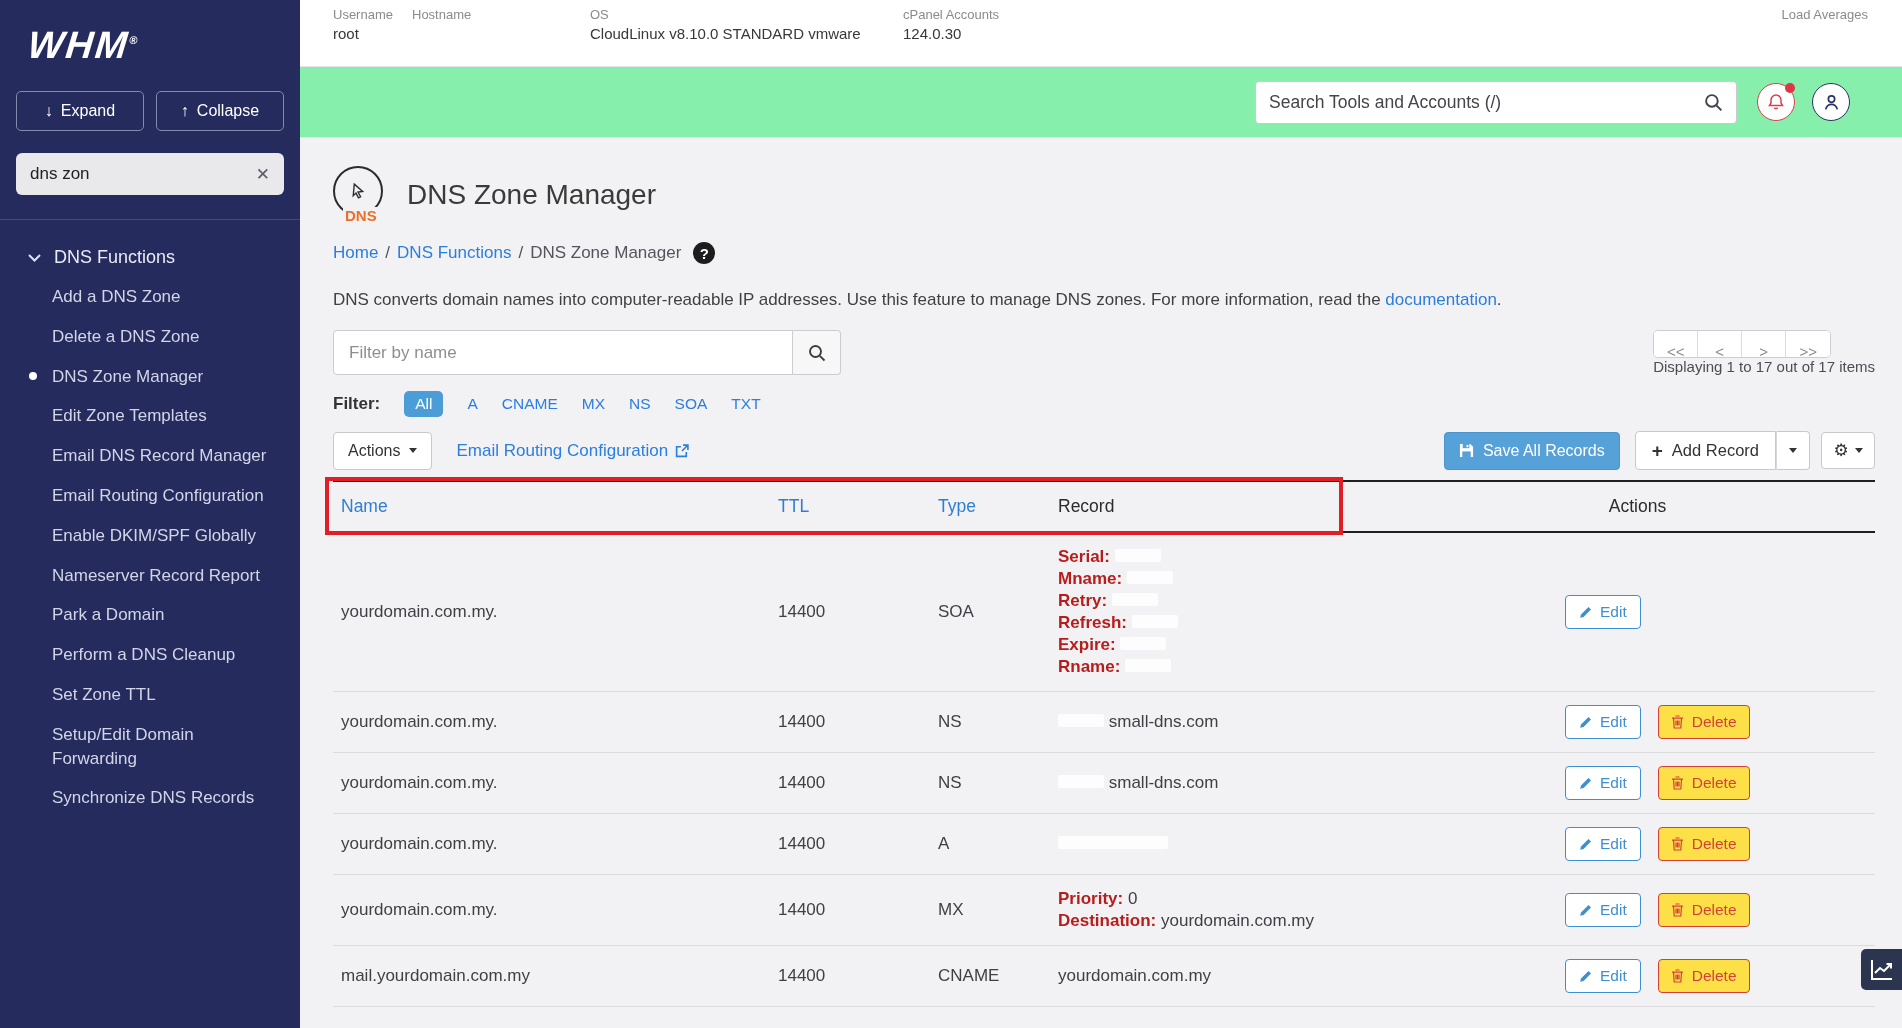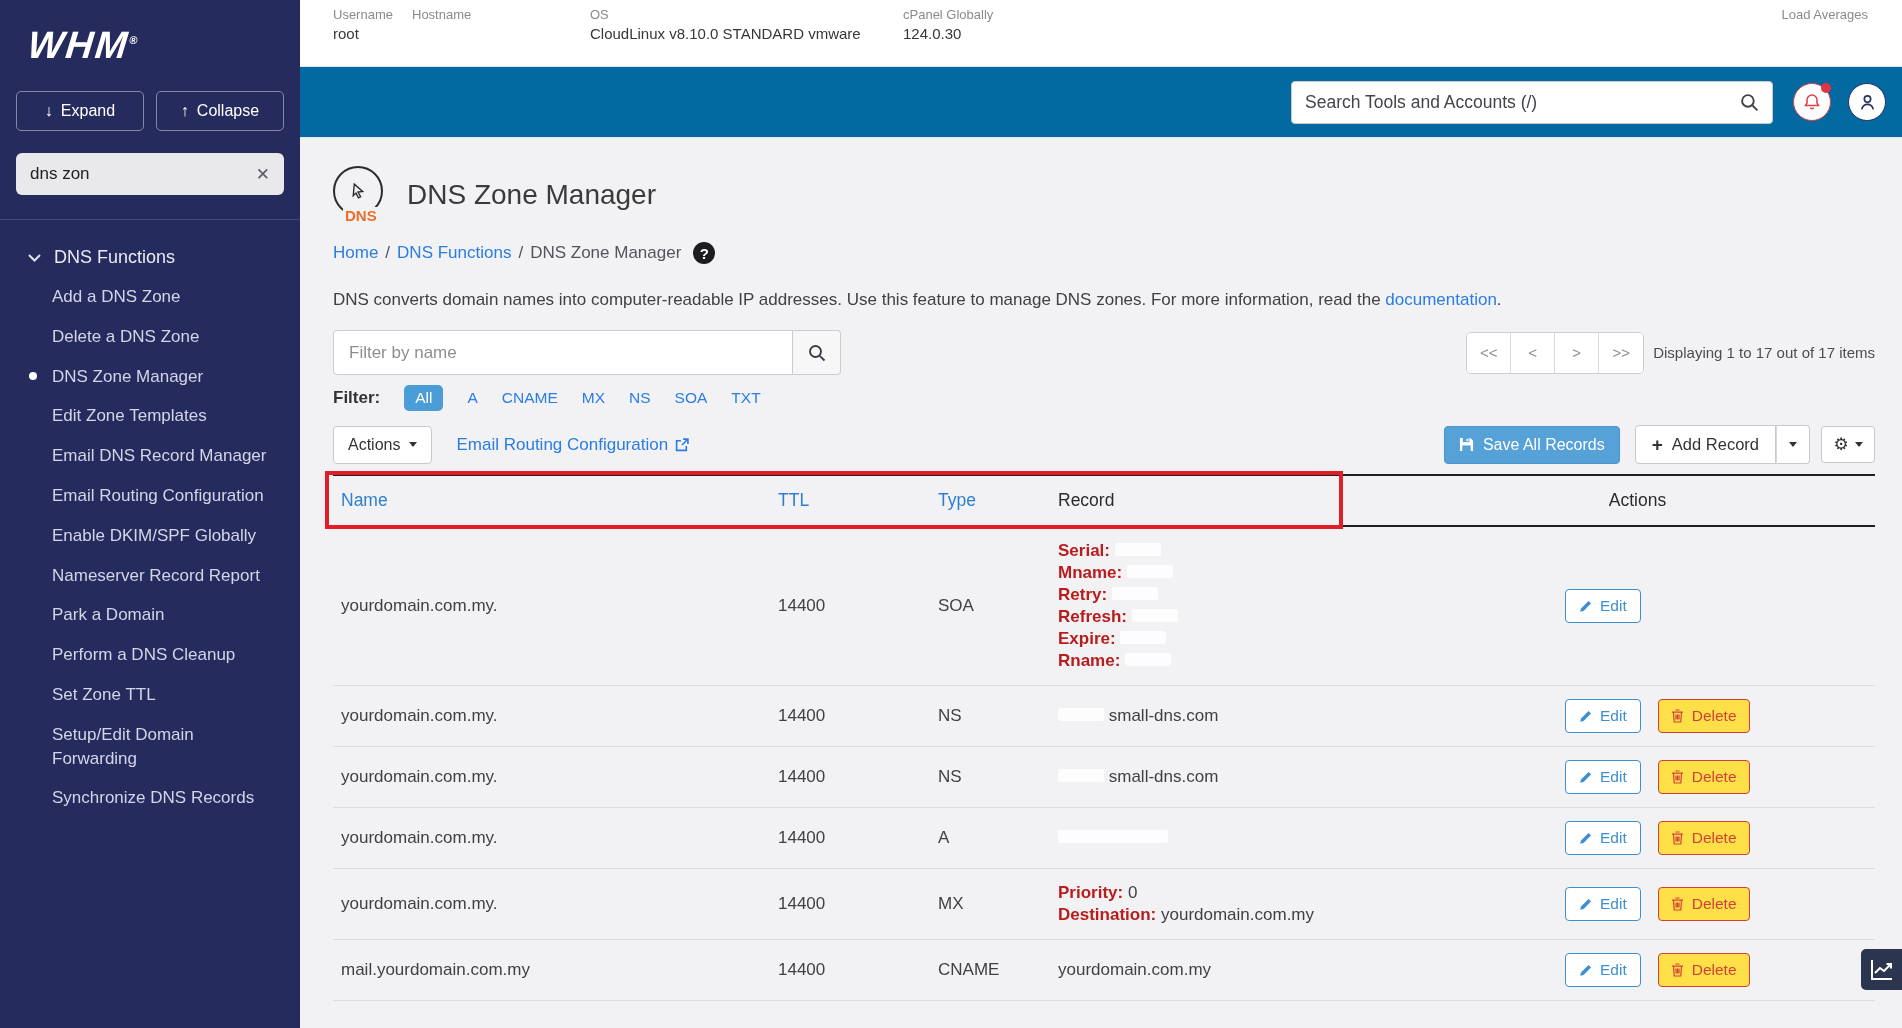--- a/index.html
+++ b/index.html
@@ -35,22 +35,22 @@
   .server-bar { background:#fff; height:67px; border-bottom:1px solid #e4e4e8;
     display:flex; padding:5px 34px 0 33px; }
   .sb-col { margin-right:0; }
   .sb-label { font-size:13px; color:#8a8a90; padding-top:2px; }
   .sb-value { font-size:15px; color:#37373c; margin-top:3px; }
   .col-username { width:79px; }
   .col-hostname { width:178px; }
   .col-os { width:313px; }
   .col-load { margin-left:auto; text-align:right; }
 
-  .topbar { background:#0369a1; height:71px; display:flex; align-items:center;
-    justify-content:flex-end; padding-right:16px; border-bottom:1px solid #e7e7ea; }
+  .topbar { background:#86efac; height:71px; display:flex; align-items:center;
+    justify-content:flex-end; padding-right:52px; border-bottom:1px solid #e7e7ea; }
   .search-tools { width:482px; height:43px; border:1px solid #c9c9ce; border-radius:4px;
     display:flex; align-items:center; padding:0 13px; margin-right:20px; background:#fff; }
   .search-tools input { flex:1; border:none; outline:none; font-size:17.5px;
     color:#43444c; font-family:inherit; }
   .search-tools input::placeholder { color:#43444c; opacity:1; }
   .icon-circle { width:38px; height:38px; border-radius:50%; display:flex;
     align-items:center; justify-content:center; position:relative; cursor:pointer;
     background:#fff; }
   .bell-circle { border:1.5px solid #d9404a; margin-right:17px; }
   .bell-dot { position:absolute; top:-1px; right:-1px; width:10px; height:10px;
@@ -81,29 +81,29 @@
   .controls-row { margin-top:20px; display:flex; justify-content:space-between;
     padding-right:27px; height:45px; }
   .filter-group { display:flex; }
   .filter-input { width:460px; height:45px; border:1px solid #cbcbd0;
     border-radius:4px 0 0 4px; background:#fff; padding:0 15px; font-size:17px;
     color:#333; outline:none; font-family:inherit; }
   .filter-input::placeholder { color:#8e8e96; opacity:1; }
   .filter-search-btn { width:48px; height:45px; border:1px solid #cbcbd0; border-left:none;
     border-radius:0 4px 4px 0; background:#f7f7f8; display:flex; align-items:center;
     justify-content:center; cursor:pointer; }
-  .paging-status { display:flex; flex-direction:row; align-items:center; gap:9px; }
+  .paging-status { display:flex; flex-direction:column; align-items:flex-start; }
   .pager { display:flex; border:1px solid #ccccd1; border-radius:5px; overflow:hidden;
     background:#fff; }
   .pager button { width:44px; height:40px; border:none; border-right:1px solid #dcdce0;
     background:#fff; color:#8a8a92; font-size:15px; cursor:pointer; font-family:inherit; }
   .pager button:last-child { border-right:none; }
   .pager-status-text { font-size:15px; color:#4c4d54; }
 
-  .filter-row { margin-top:10px; display:flex; align-items:center; gap:24px; }
+  .filter-row { margin-top:16px; display:flex; align-items:center; gap:24px; }
   .filter-label { font-size:17px; font-weight:bold; color:#333; }
   .pill { font-size:15.5px; color:#2a7de1; cursor:pointer; }
   .pill.selected { background:#4a9dd6; color:#fff; padding:4px 11px; border-radius:5px; }
 
   .toolbar-row { margin-top:14px; display:flex; align-items:center; padding-right:27px; }
   .btn { border:1px solid #c8c8cd; background:#fff; border-radius:4px; font-size:16px;
     color:#333; cursor:pointer; display:inline-flex; align-items:center; gap:9px;
     padding:9px 14px; font-family:inherit; }
   .caret { width:0; height:0; border-left:4.5px solid transparent;
     border-right:4.5px solid transparent; border-top:5px solid currentColor;
@@ -207,21 +207,21 @@
     </div>
     <div class="sb-col col-hostname">
       <div class="sb-label">Hostname</div>
       <div class="sb-value"></div>
     </div>
     <div class="sb-col col-os">
       <div class="sb-label">OS</div>
       <div class="sb-value">CloudLinux v8.10.0 STANDARD vmware</div>
     </div>
     <div class="sb-col">
-      <div class="sb-label">cPanel Globally</div>
+      <div class="sb-label">cPanel Accounts</div>
       <div class="sb-value">124.0.30</div>
     </div>
     <div class="sb-col col-load">
       <div class="sb-label">Load Averages</div>
     </div>
   </div>
 
   <div class="topbar">
     <div class="search-tools">
       <input placeholder="Search Tools and Accounts (/)" style="">

